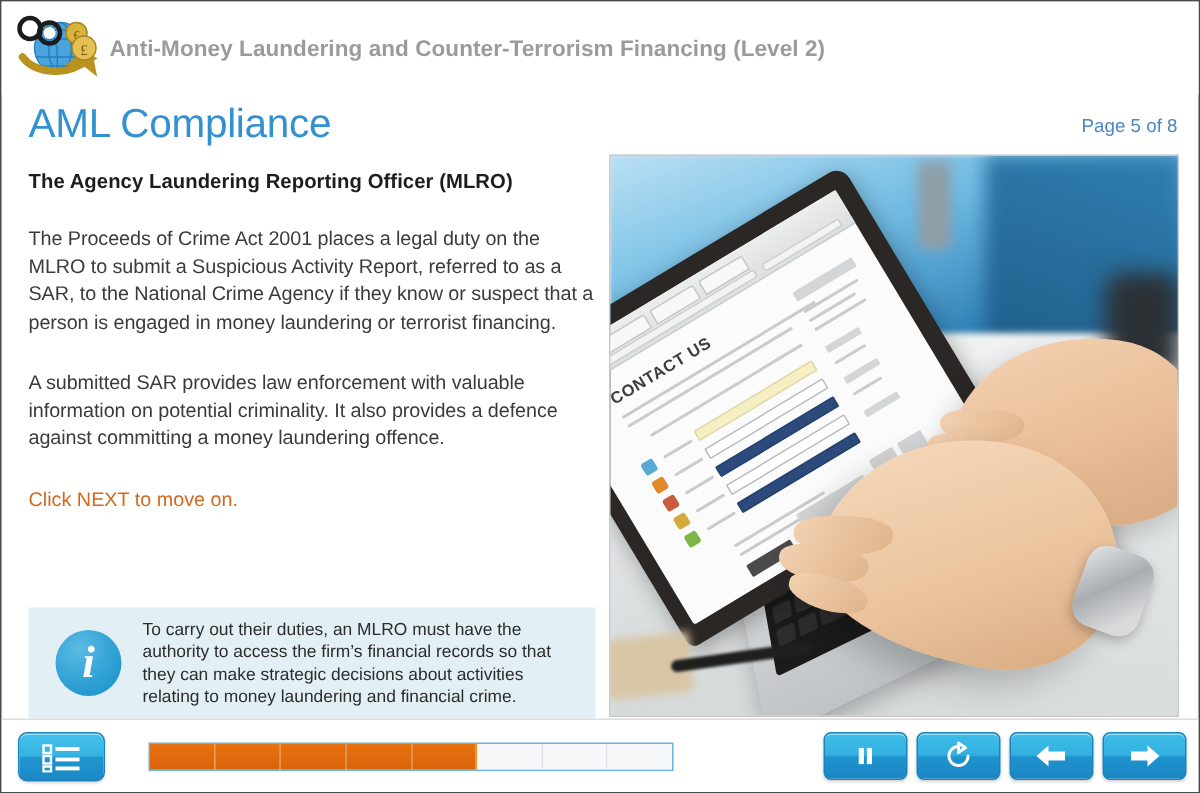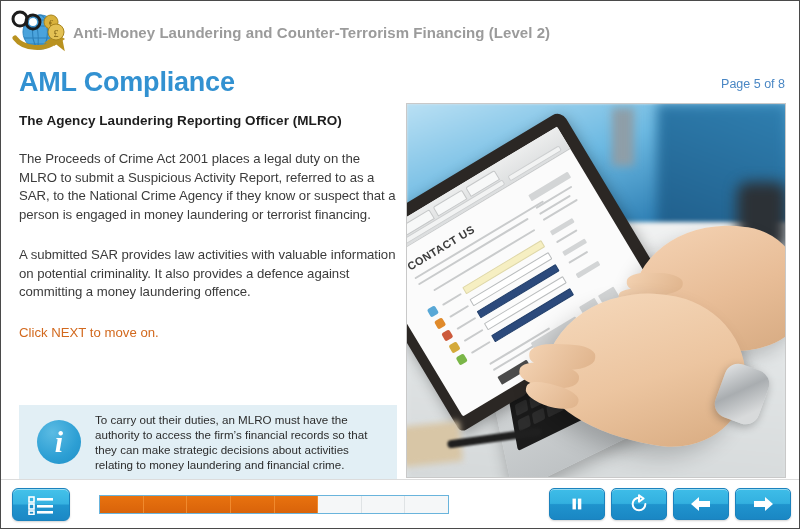--- a/index.html
+++ b/index.html
@@ -35,21 +35,21 @@
     letter-spacing: 0.1px; line-height: 20px;
   }
   #course-subtitle {
     font-size: 15px; font-weight: bold; color: #9b9b9b;
     letter-spacing: 0.05px; line-height: 20px; margin-top: 2px; text-align: right;
   }
 
   
   #page-title {
     position: absolute; left: 18px; top: 66px;
-    font-size: 27px; color: #3291d1; font-weight: bold;
+    font-size: 27px; color: #3291d1; font-weight: normal;
     letter-spacing: -0.2px;
   }
   #page-counter {
     position: absolute; right: 14px; top: 76px;
     font-size: 12.5px; color: #4a87c4;
   }
 
   
   #content-col {
     position: absolute; left: 18px; top: 112px;
@@ -326,21 +326,21 @@
       <div id="course-subtitle">Anti-Money Laundering and Counter-Terrorism Financing (Level 2)</div>
     </div>
   </div>
 
   <h1 id="page-title">AML Compliance</h1>
   <div id="page-counter">Page 5 of 8</div>
 
   <div id="content-col">
     <div id="body-heading">The Agency Laundering Reporting Officer (MLRO)</div>
     <p class="body-para">The Proceeds of Crime Act 2001 places a legal duty on the MLRO to submit a Suspicious Activity Report, referred to as a SAR, to the National Crime Agency if they know or suspect that a person is engaged in money laundering or terrorist financing.</p>
-    <p class="body-para">A submitted SAR provides law activities with valuable information on potential criminality. It also provides a defence against committing a money laundering offence.</p>
+    <p class="body-para">A submitted SAR provides law enforcement with valuable information on potential criminality. It also provides a defence against committing a money laundering offence.</p>
     <div id="cta-line">Click NEXT to move on.</div>
   </div>
 
   <div id="info-callout">
     <div id="info-icon">i</div>
     <div id="info-text">To carry out their duties, an MLRO must have the authority to access the firm’s financial records so that they can make strategic decisions about activities relating to money laundering and financial crime.</div>
   </div>
 
   <div id="media-panel">
     <div class="ph" id="bg-wall"></div>

